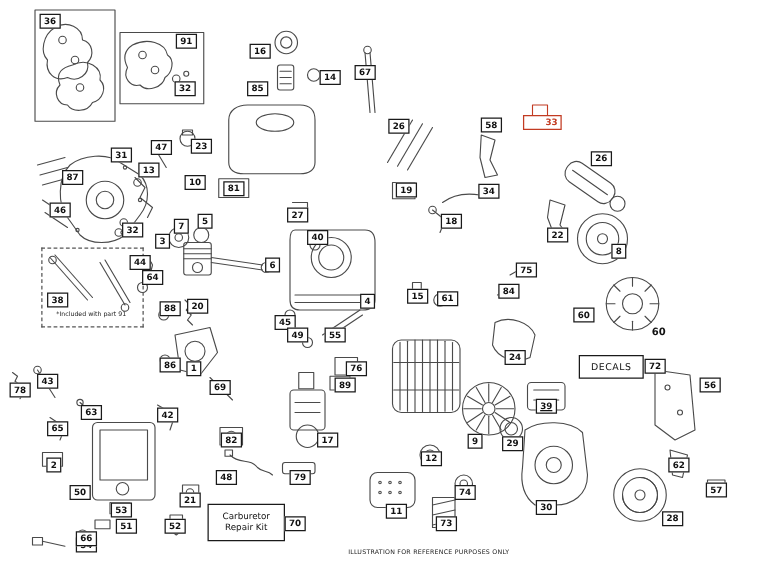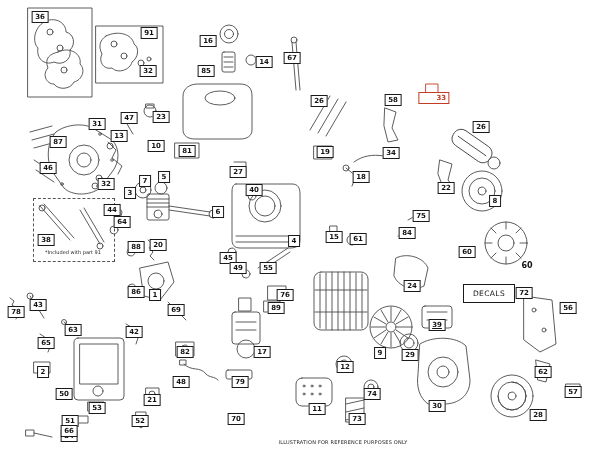--- a/index.html
+++ b/index.html
@@ -366,20 +366,24 @@
           <rect x="176" y="342" width="18" height="14"></rect>
           <circle cx="185" cy="349" r="4"></circle>
         </g>
     </g>
   </svg>
 
   <div class="dashed-box"></div>
   <div class="tiny-note">*Included with part 91</div>
 
   <div class="note-box" id="decals-box">DECALS</div>
+  <div class="note-box" id="carbkit-box">
+    <span>Carburetor</span>
+    <span>Repair Kit</span>
+  </div>
 
   <div class="footer-note">ILLUSTRATION FOR REFERENCE PURPOSES ONLY</div>
 
   <div>
       <div class="callout" style="left: 40px; top: 17px;">36</div>
       <div class="callout" style="left: 149px; top: 33px;">91</div>
       <div class="callout" style="left: 148px; top: 71px;">32</div>
       <div class="callout" style="left: 208px; top: 41px;">16</div>
       <div class="callout" style="left: 206px; top: 71px;">85</div>
       <div class="callout" style="left: 264px; top: 62px;">14</div>
@@ -441,21 +445,21 @@
       <div class="callout" style="left: 262px; top: 352px;">17</div>
       <div class="callout" style="left: 345px; top: 367px;">12</div>
       <div class="callout" style="left: 380px; top: 353px;">9</div>
       <div class="callout" style="left: 410px; top: 355px;">29</div>
       <div class="callout" style="left: 437px; top: 325px; text-decoration: underline;">39</div>
       <div class="callout" style="left: 181px; top: 382px;">48</div>
       <div class="callout" style="left: 240px; top: 382px;">79</div>
       <div class="callout" style="left: 64px; top: 394px;">50</div>
       <div class="callout" style="left: 152px; top: 400px;">21</div>
       <div class="callout" style="left: 97px; top: 408px;">53</div>
-      <div class="callout" style="left: 70px; top: 421px;">51</div>
+      <div class="callout" style="left: 101px; top: 421px;">51</div>
       <div class="callout" style="left: 140px; top: 421px;">52</div>
       <div class="callout" style="left: 41px; top: 436px; margin-left: 28px;">54</div>
       <div class="callout" style="left: 69px; top: 431px;">66</div>
       <div class="callout" style="left: 236px; top: 419px;">70</div>
       <div class="callout" style="left: 317px; top: 409px;">11</div>
       <div class="callout" style="left: 357px; top: 419px;">73</div>
       <div class="callout" style="left: 372px; top: 394px;">74</div>
       <div class="callout" style="left: 437px; top: 406px;">30</div>
       <div class="callout" style="left: 543px; top: 372px;">62</div>
       <div class="callout" style="left: 573px; top: 392px;">57</div>

